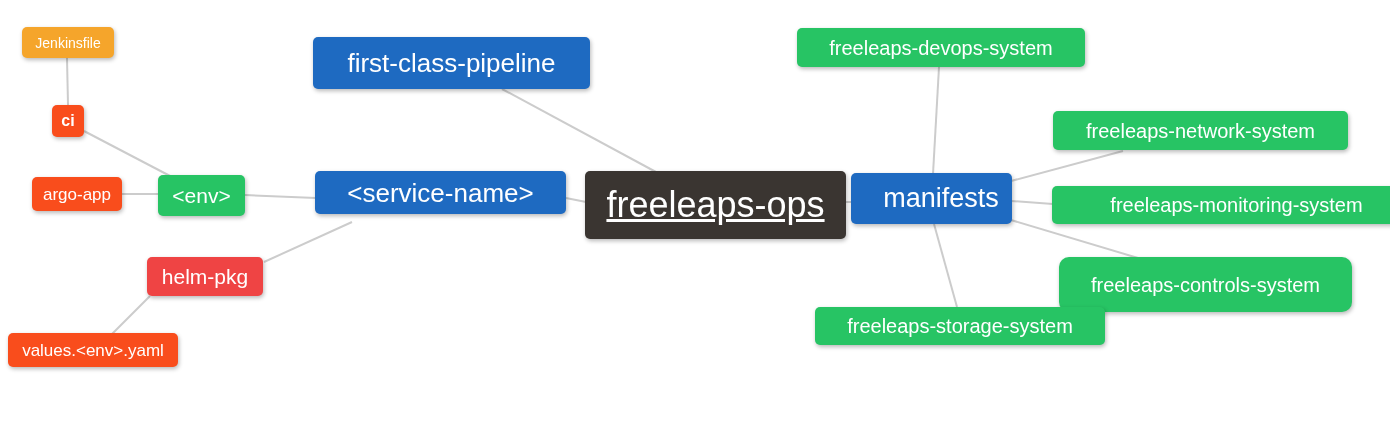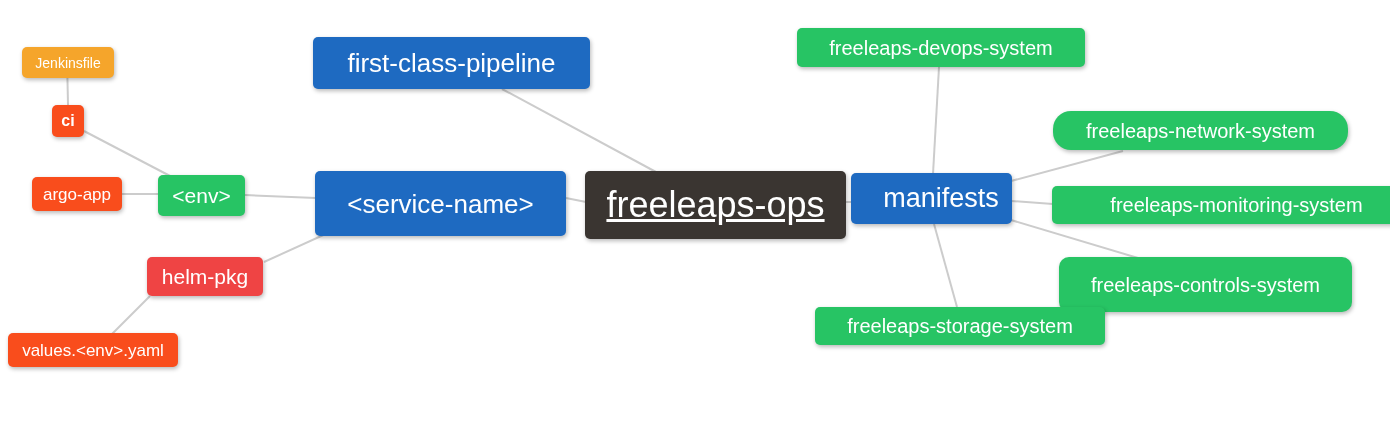--- a/index.html
+++ b/index.html
@@ -47,28 +47,28 @@
       <line x1="502" y1="89" x2="656" y2="172" stroke="#cccccc" stroke-width="2"></line>
       <line x1="566" y1="198" x2="586" y2="202" stroke="#cccccc" stroke-width="2"></line>
       <line x1="845" y1="202" x2="852" y2="202" stroke="#cccccc" stroke-width="2"></line>
       <line x1="933" y1="174" x2="939" y2="67" stroke="#cccccc" stroke-width="2"></line>
       <line x1="1011" y1="181" x2="1123" y2="151" stroke="#cccccc" stroke-width="2"></line>
       <line x1="1011" y1="201" x2="1053" y2="204" stroke="#cccccc" stroke-width="2"></line>
       <line x1="1011" y1="220" x2="1138" y2="258" stroke="#cccccc" stroke-width="2"></line>
       <line x1="934" y1="224" x2="957" y2="307" stroke="#cccccc" stroke-width="2"></line>
     </svg>
 
-<div class="node" style="left: 22px; top: 27px; width: 92px; height: 31px; font-size: 14px; background: rgb(245, 165, 43); color: rgb(255, 255, 255); margin-top: 20px;">Jenkinsfile</div>
+<div class="node" style="left: 22px; top: 27px; width: 92px; height: 31px; font-size: 14px; background: rgb(245, 165, 43); color: rgb(255, 255, 255);">Jenkinsfile</div>
     <div class="node" style="left: 52px; top: 105px; width: 32px; height: 32px; font-size: 16px; background: rgb(249, 77, 28); color: rgb(255, 255, 255); font-weight: bold;">ci</div>
     <div class="node" style="left: 32px; top: 177px; width: 90px; height: 34px; font-size: 17px; background: rgb(249, 77, 28); color: rgb(255, 255, 255);">argo-app</div>
     <div class="node" style="left: 158px; top: 175px; width: 87px; height: 41px; font-size: 21px; background: rgb(39, 196, 100); color: rgb(255, 255, 255);">&lt;env&gt;</div>
     <div class="node" style="left: 147px; top: 257px; width: 116px; height: 39px; font-size: 21px; background: #ef4444; color: rgb(255, 255, 255);">helm-pkg</div>
     <div class="node" style="left: 8px; top: 333px; width: 170px; height: 34px; font-size: 17px; background: rgb(249, 77, 28); color: rgb(255, 255, 255);">values.&lt;env&gt;.yaml</div>
     <div class="node" style="left: 313px; top: 37px; width: 277px; height: 52px; font-size: 26px; background: rgb(30, 106, 193); color: rgb(255, 255, 255);">first-class-pipeline</div>
-    <div class="node" style="left: 315px; top: 171px; width: 251px; height: 65px; font-size: 26px; background: rgb(30, 106, 193); color: rgb(255, 255, 255);">&lt;service-name&gt;</div>
+    <div class="node" style="left: 315px; top: 171px; width: 251px; height: 43px; font-size: 26px; background: rgb(30, 106, 193); color: rgb(255, 255, 255);">&lt;service-name&gt;</div>
     <div class="node" style="left: 585px; top: 171px; width: 261px; height: 68px; font-size: 36px; background: rgb(58, 53, 49); color: rgb(255, 255, 255); text-decoration: underline;">freeleaps-ops</div>
     <div class="node" style="left: 851px; top: 173px; width: 161px; height: 51px; font-size: 27px; background: rgb(30, 106, 193); color: rgb(255, 255, 255); padding-left: 25px;">manifests</div>
     <div class="node" style="left: 797px; top: 28px; width: 288px; height: 39px; font-size: 20px; background: rgb(39, 196, 100); color: rgb(255, 255, 255);">freeleaps-devops-system</div>
-    <div class="node" style="left: 1053px; top: 111px; width: 295px; height: 39px; font-size: 20px; background: rgb(39, 196, 100); color: rgb(255, 255, 255); border-radius: 18px;">freeleaps-network-system</div>
+    <div class="node" style="left: 1053px; top: 111px; width: 295px; height: 39px; font-size: 20px; background: rgb(39, 196, 100); color: rgb(255, 255, 255);">freeleaps-network-system</div>
     <div class="node" style="left: 1052px; top: 186px; width: 369px; height: 38px; font-size: 20px; background: rgb(39, 196, 100); color: rgb(255, 255, 255);">freeleaps-monitoring-system</div>
     <div class="node" style="left: 1059px; top: 257px; width: 293px; height: 55px; font-size: 20px; background: rgb(39, 196, 100); color: rgb(255, 255, 255); border-radius: 10px;">freeleaps-controls-system</div>
     <div class="node" style="left: 815px; top: 307px; width: 290px; height: 38px; font-size: 20px; background: rgb(39, 196, 100); color: rgb(255, 255, 255);">freeleaps-storage-system</div>
   </div>
 
 </body></html>

